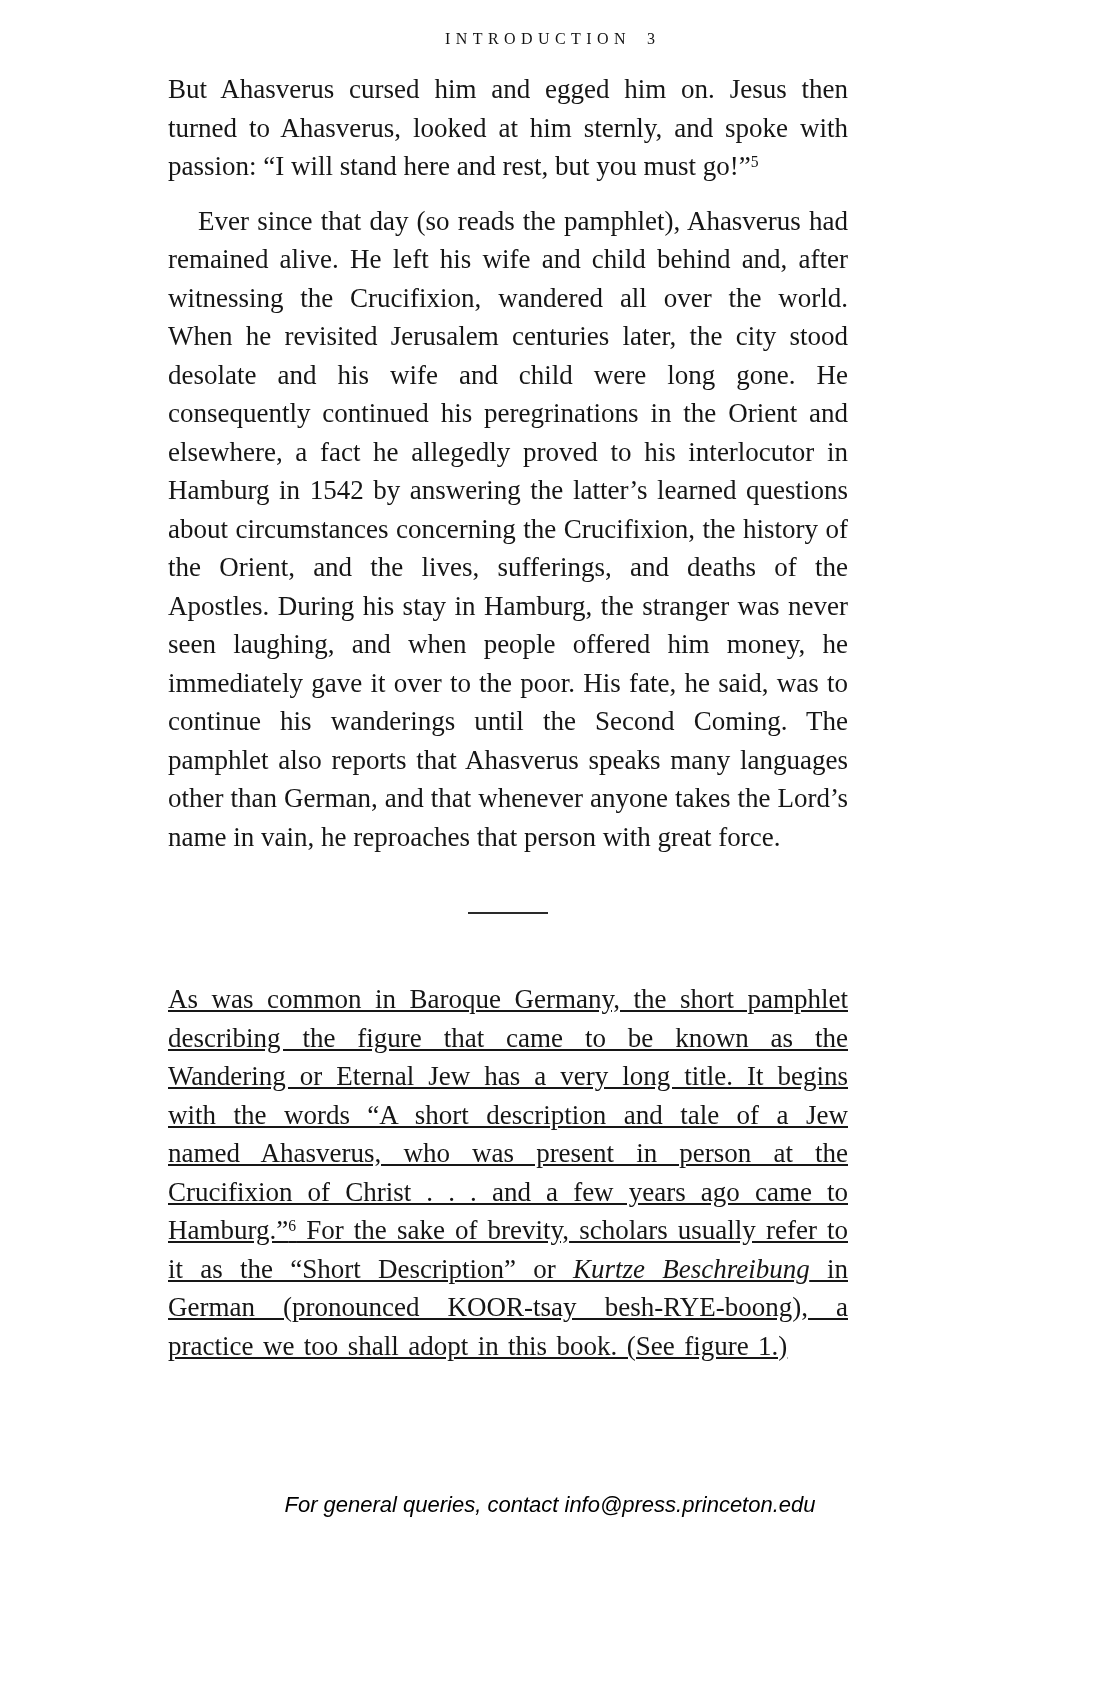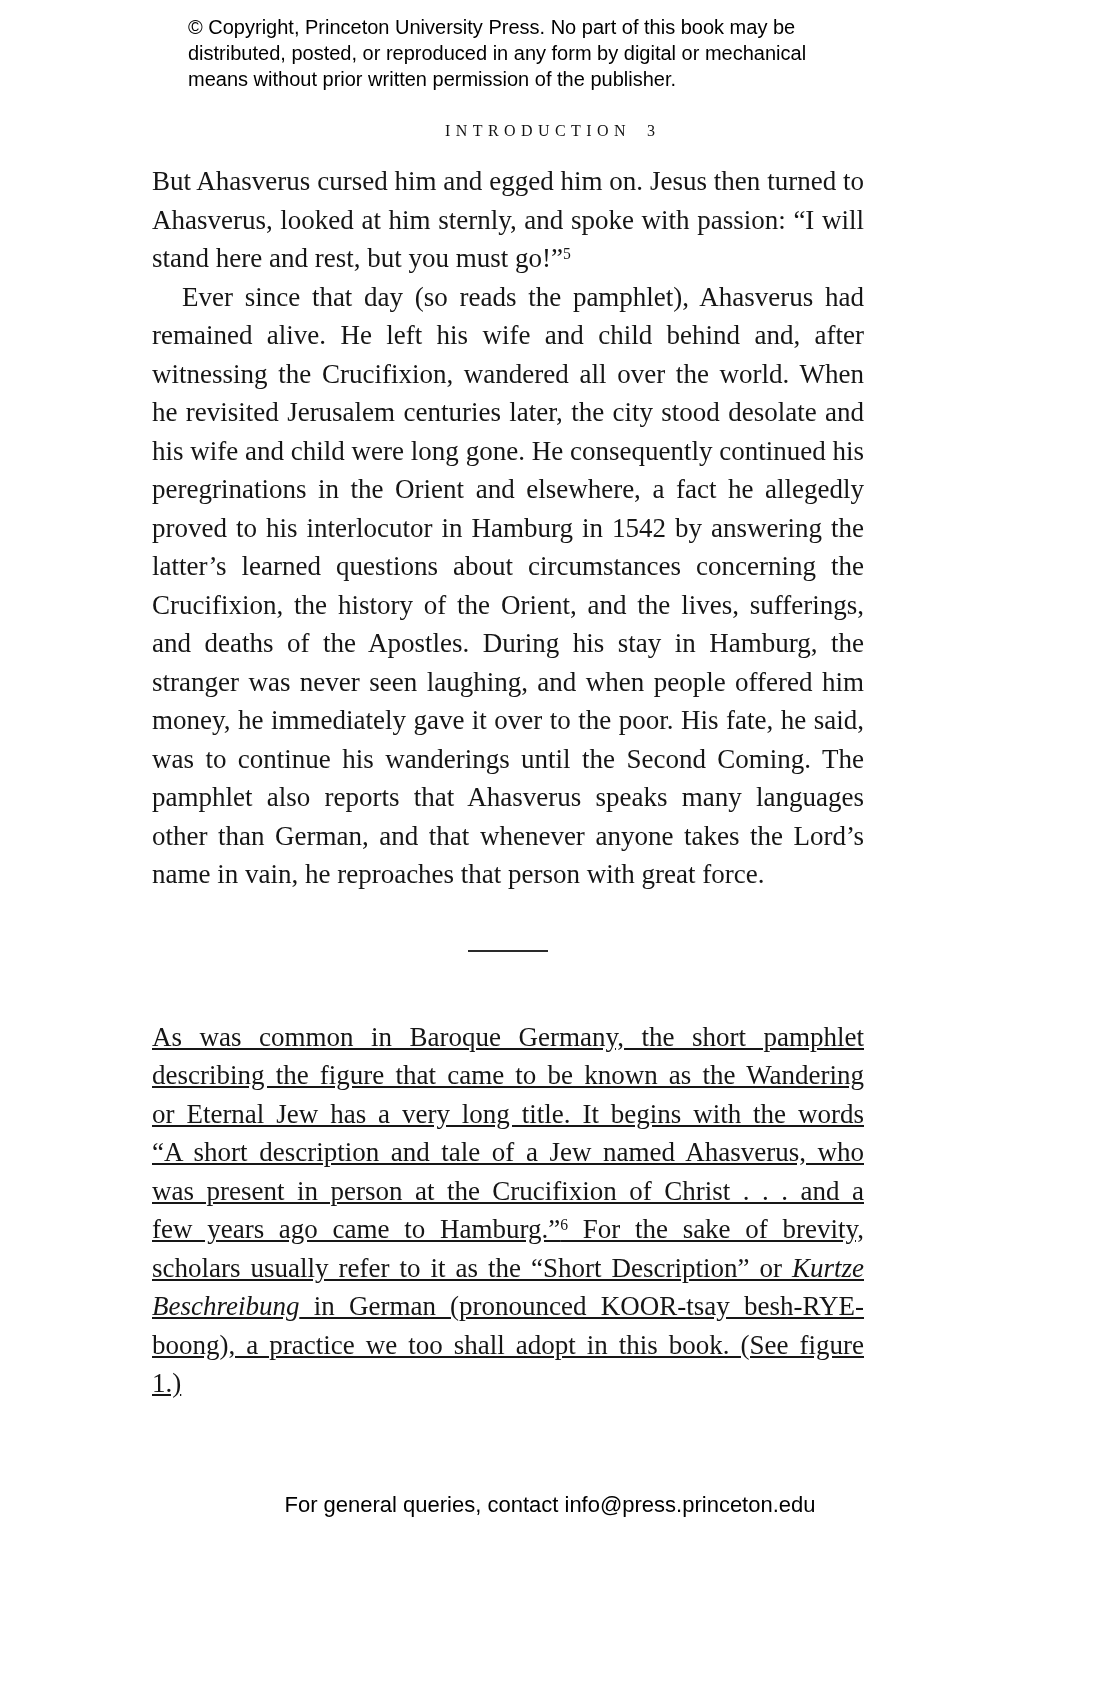--- a/index.html
+++ b/index.html
@@ -41,21 +41,21 @@
   .body-text {
     width: 712px;
     margin-left: 152px;
     margin-top: 22px;
     font-size: 27px;
     line-height: 38.5px;
     text-align: justify;
     color: #161616;
   }
   .body-text p {
-    margin: 0;
+    margin: 16px;
     padding: 0;
   }
   p.indent { text-indent: 30px; }
   sup {
     font-size: 0.58em;
     line-height: 0;
     vertical-align: baseline;
     position: relative;
     top: -0.48em;
   }
@@ -72,30 +72,28 @@
   }
   .footer {
     position: absolute;
     left: 0;
     top: 1492px;
     width: 1100px;
     text-align: center;
     font-family: "Liberation Sans", sans-serif;
     font-size: 22px;
     color: #000000;
+    font-style: italic;
   }
 </style>
 </head>
 <body>
 
 <div class="page">
 
-  <div class="copyright">© Copyright, Princeton University Press. No part of this book may be
-distributed, posted, or reproduced in any form by digital or mechanical
-means without prior written permission of the publisher.</div>
 
   <div class="running-head">
     <span class="head-title">INTRODUCTION</span><span class="pagenum">3</span>
   </div>
 
   <div class="body-text">
     <p class="no-indent"><span>But Ahasverus cursed him and egged him on. Jesus then turned to Ahasverus, looked at him sternly, and spoke with passion: “I will stand here and rest, but you must go!”</span><sup>5</sup></p>
     <p class="indent"><span>Ever since that day (so reads the pamphlet), Ahasverus had remained alive. He left his wife and child behind and, after witnessing the Crucifixion, wandered all over the world. When he revisited Jerusalem centuries later, the city stood desolate and his wife and child were long gone. He consequently continued his peregrinations in the Orient and elsewhere, a fact he allegedly proved to his interlocutor in Hamburg in 1542 by answering the latter’s learned questions about circumstances concerning the Crucifixion, the history of the Orient, and the lives, sufferings, and deaths of the Apostles. During his stay in Hamburg, the stranger was never seen laughing, and when people offered him money, he immediately gave it over to the poor. His fate, he said, was to continue his wanderings until the Second Coming. The pamphlet also reports that Ahasverus speaks many languages other than German, and that whenever anyone takes the Lord’s name in vain, he reproaches that person with great force.</span></p>
     <hr class="divider">
     <p class="no-indent para-after-divider"><span>As was common in Baroque Germany, the short pamphlet describing the figure that came to be known as the Wandering or Eternal Jew has a very long title. It begins with the words “A short description and tale of a Jew named Ahasverus, who was present in person at the Crucifixion of Christ . . . and a few years ago came to Hamburg.”</span><sup>6</sup><span> For the sake of brevity, scholars usually refer to it as the “Short Description” or </span><i>Kurtze Beschreibung</i><span> in German (pronounced KOOR-tsay besh-RYE-boong), a practice we too shall adopt in this book. (See figure 1.)</span></p>

